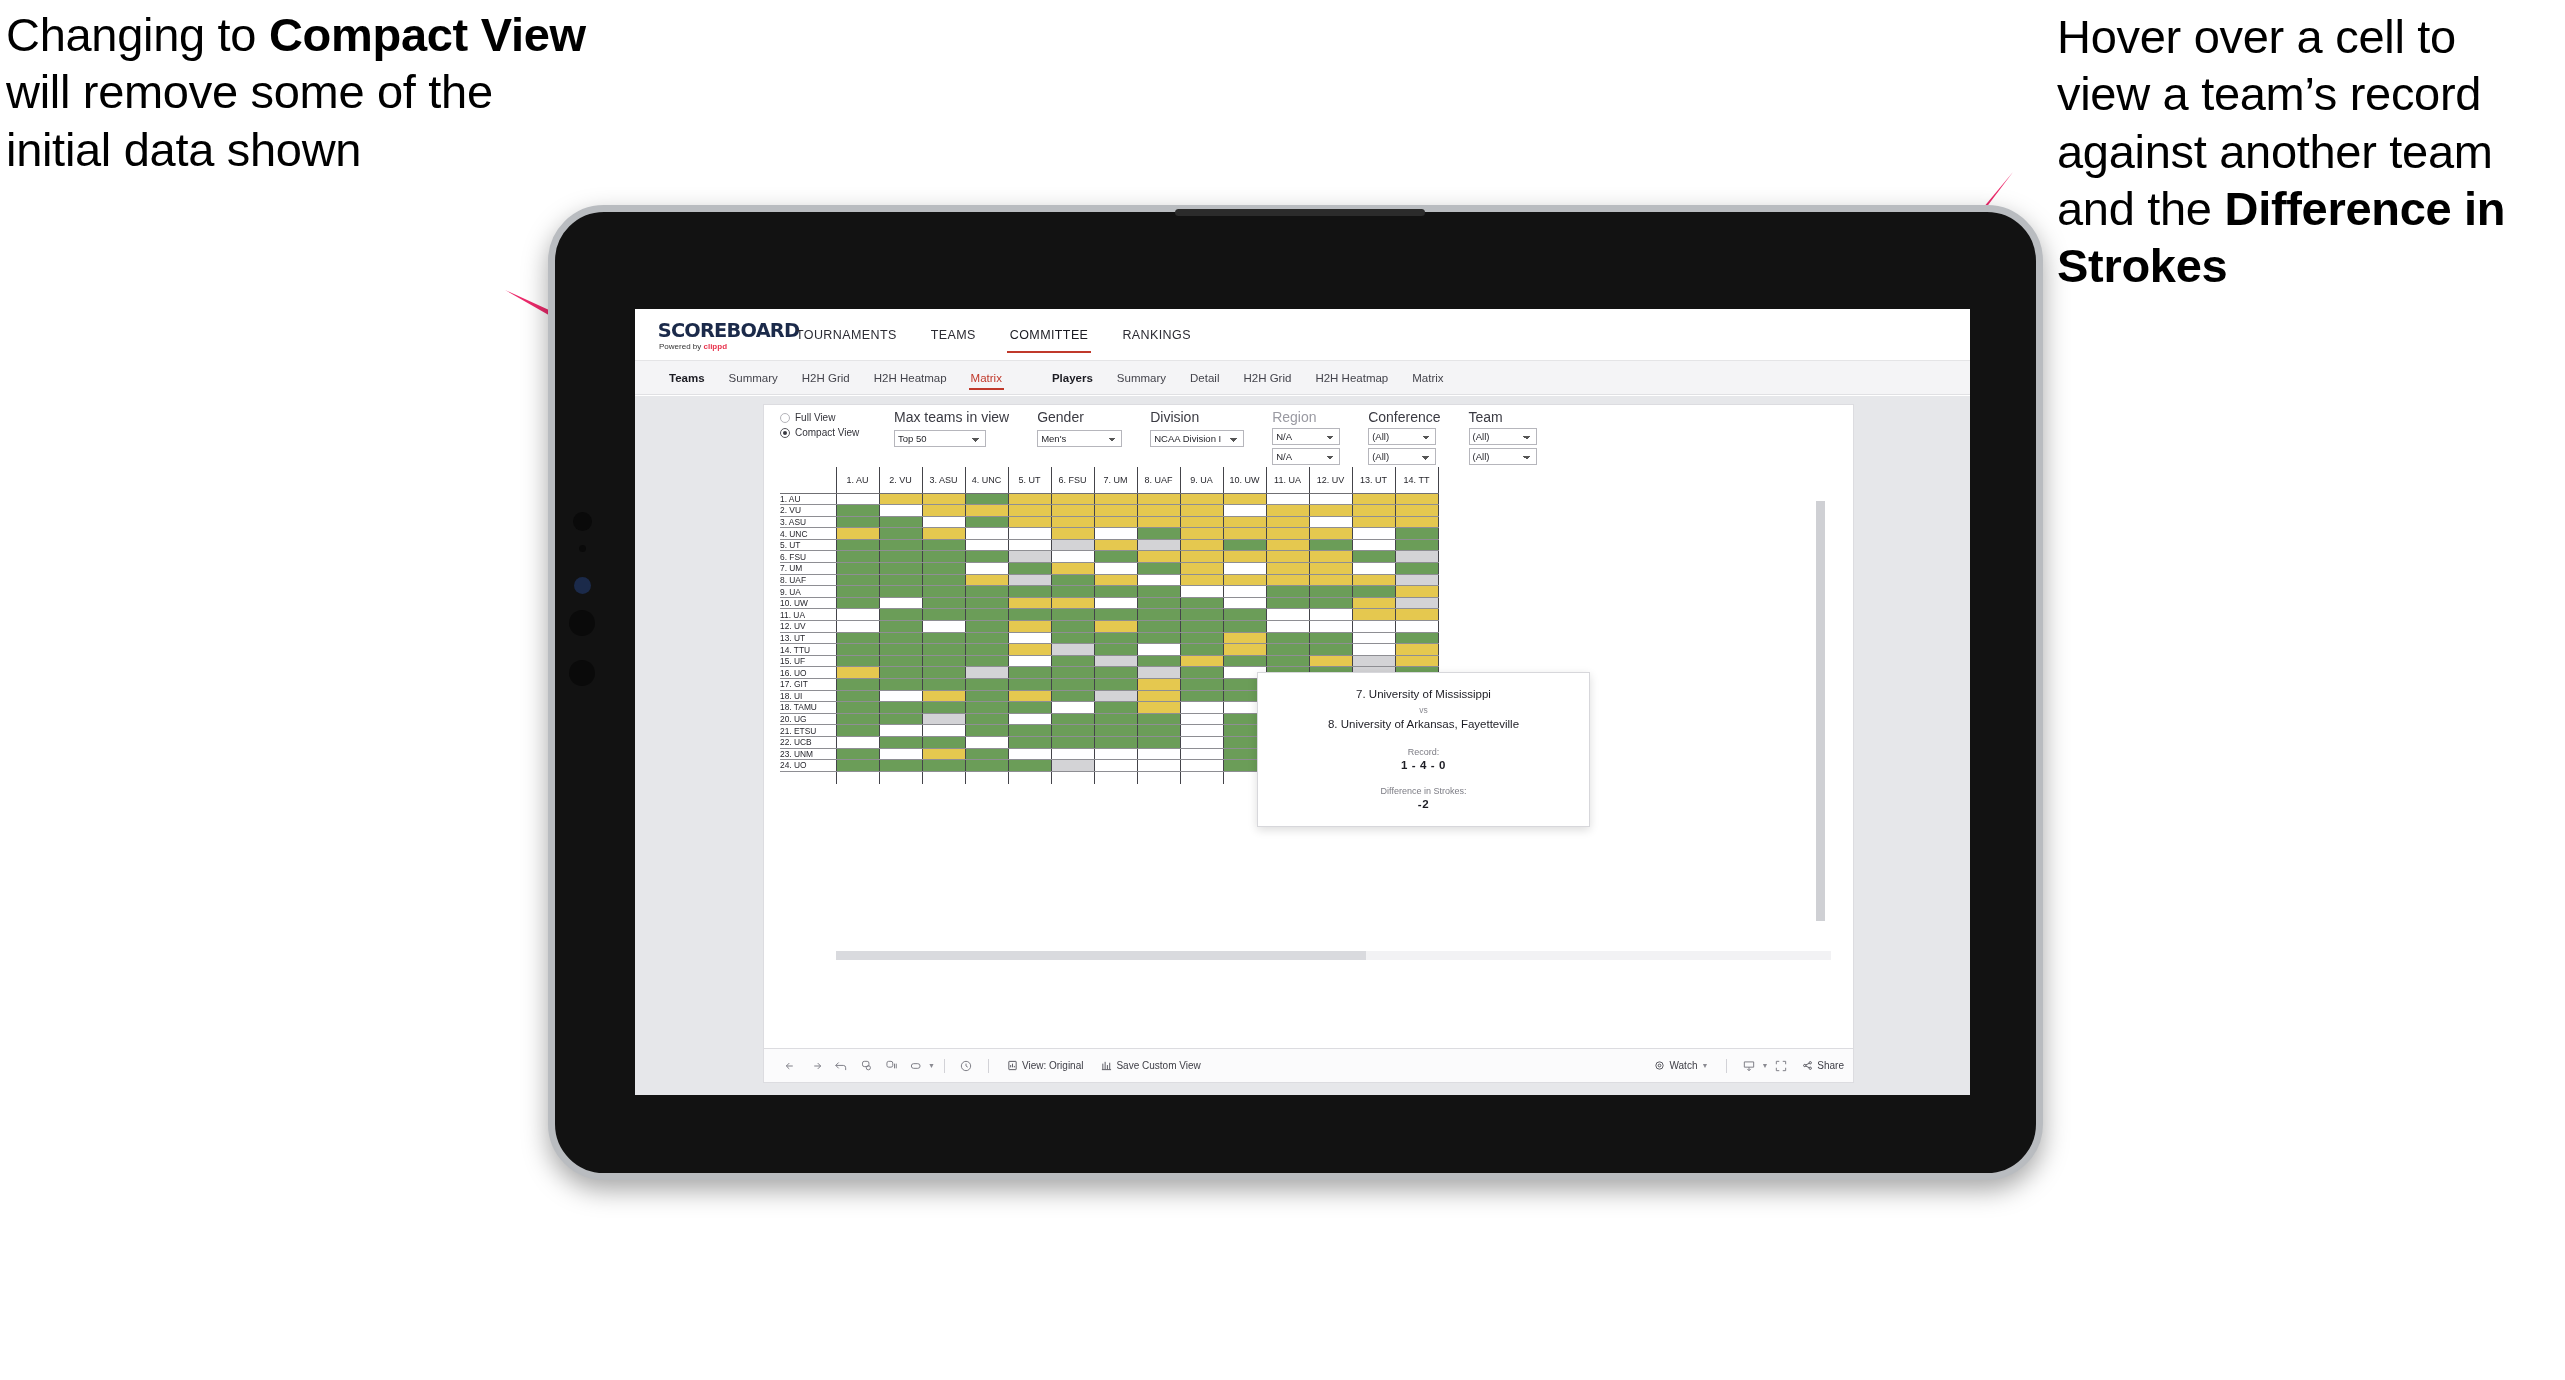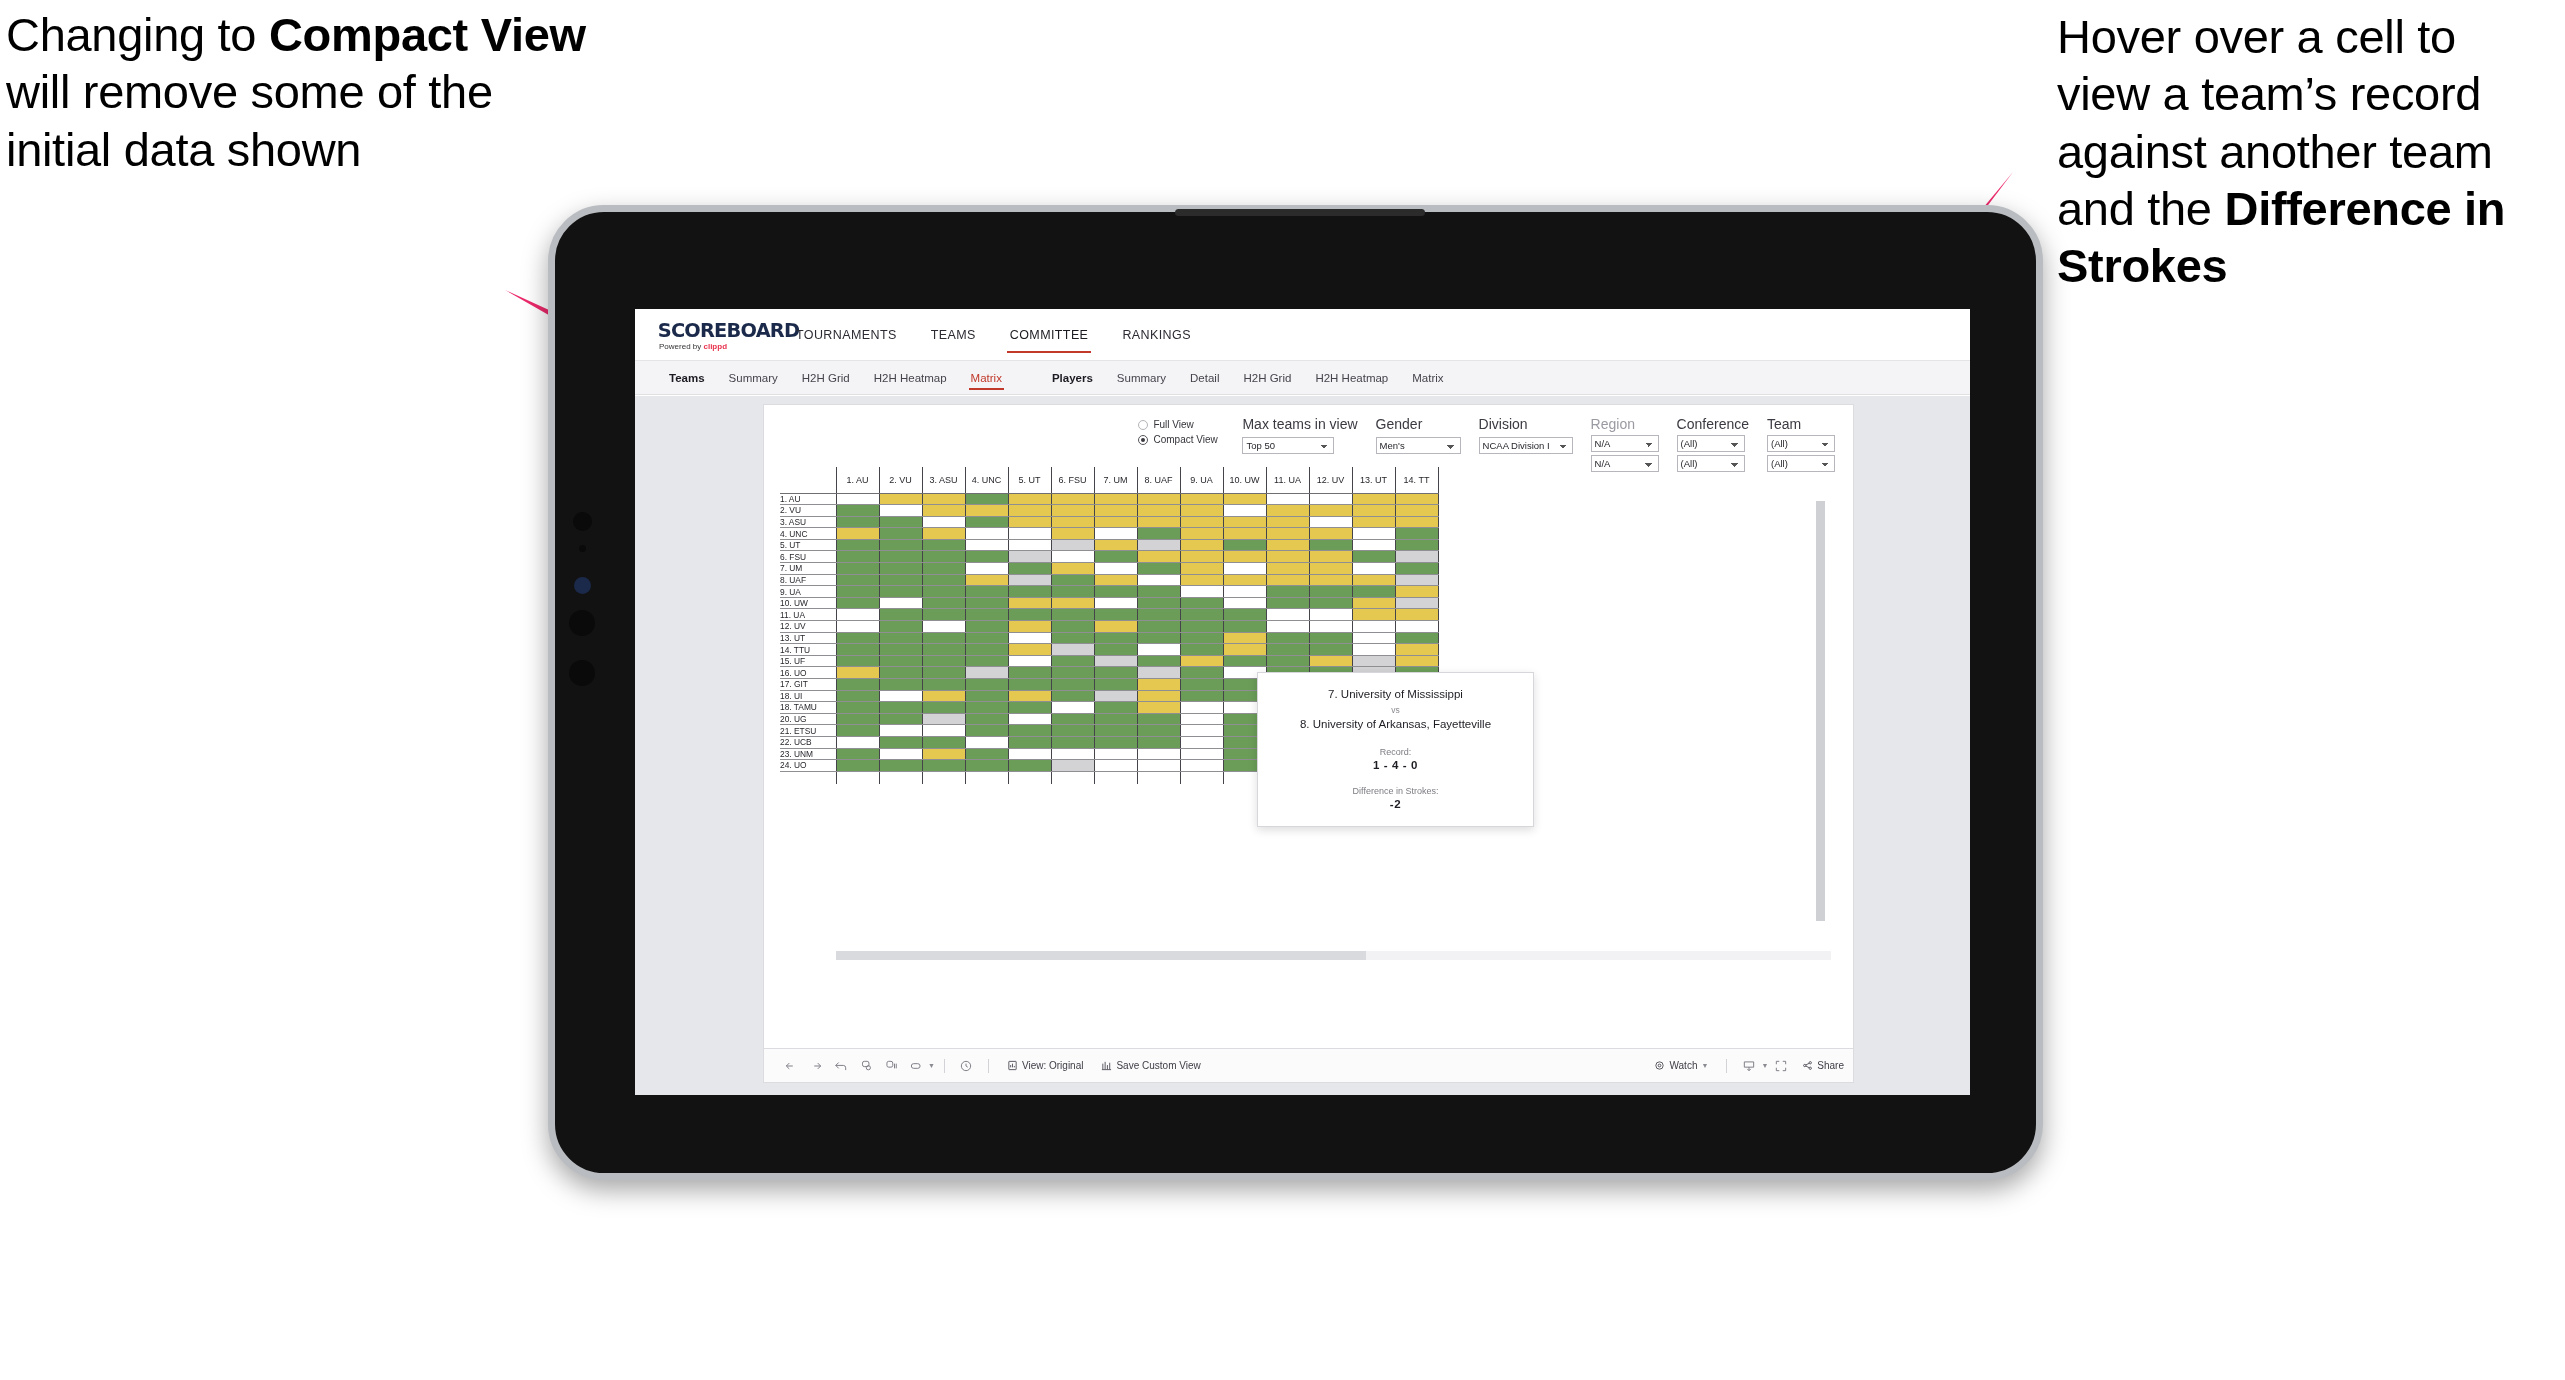--- a/index.html
+++ b/index.html
@@ -104,22 +104,22 @@
     width: 1335px; height: 699px; background: #e6e7ea;
   }
   #viz {
     position: absolute; left: 128px; top: 8px;
     width: 1091px; height: 645px; background: #fff;
     border: 1px solid #dcdce0;
   }
 
   
   #filters {
-    display: flex; align-items: flex-start; padding: 11px 0 8px 16px;
-    gap: 0; height: 56px; justify-content: flex-end;
+    display: flex; align-items: flex-start; padding: 4px 0 8px 16px;
+    gap: 10px; height: 56px;
   }
   .fgroup { margin-right: 18px; }
   .flabel { font-size: 14px; color: #3a3a42; margin-bottom: 3px; }
   .flabel.muted { color: #9a9aa2; }
   select.fsel {
     font-family: "Liberation Sans", sans-serif;
     font-size: 9.5px; color: #26262c;
     border: 1px solid #b6b6bc; background: #fff;
     height: 17px; padding: 0 2px 0 3px;
     border-radius: 0; appearance: none;
@@ -189,21 +189,21 @@
     width: 995px; height: 9px; background: #f2f2f4;
   }
   #hscroll-thumb {
     position: absolute; left: 0; top: 0;
     width: 530px; height: 9px; background: #d9dade;
   }
 
   
   #tooltip {
     position: absolute; left: 493px; top: 267px;
-    width: 277px; padding: 14px 12px 16px;
+    width: 333px; padding: 14px 12px 16px;
     background: #fff; border: 1px solid #d7d7db;
     box-shadow: 0 3px 9px rgba(0,0,0,.14);
     text-align: center; z-index: 40;
   }
   .tt-team { font-size: 11.5px; color: #1d1d24; line-height: 1.35; }
   .tt-vs { font-size: 8.5px; color: #8a8a91; margin: 2px 0; }
   .tt-lbl { font-size: 9px; color: #7c7c84; margin-top: 15px; }
   .tt-val { font-size: 11.5px; color: #1d1d24; font-weight: 700; margin-top: 2px; letter-spacing: .6px; }
 
   

